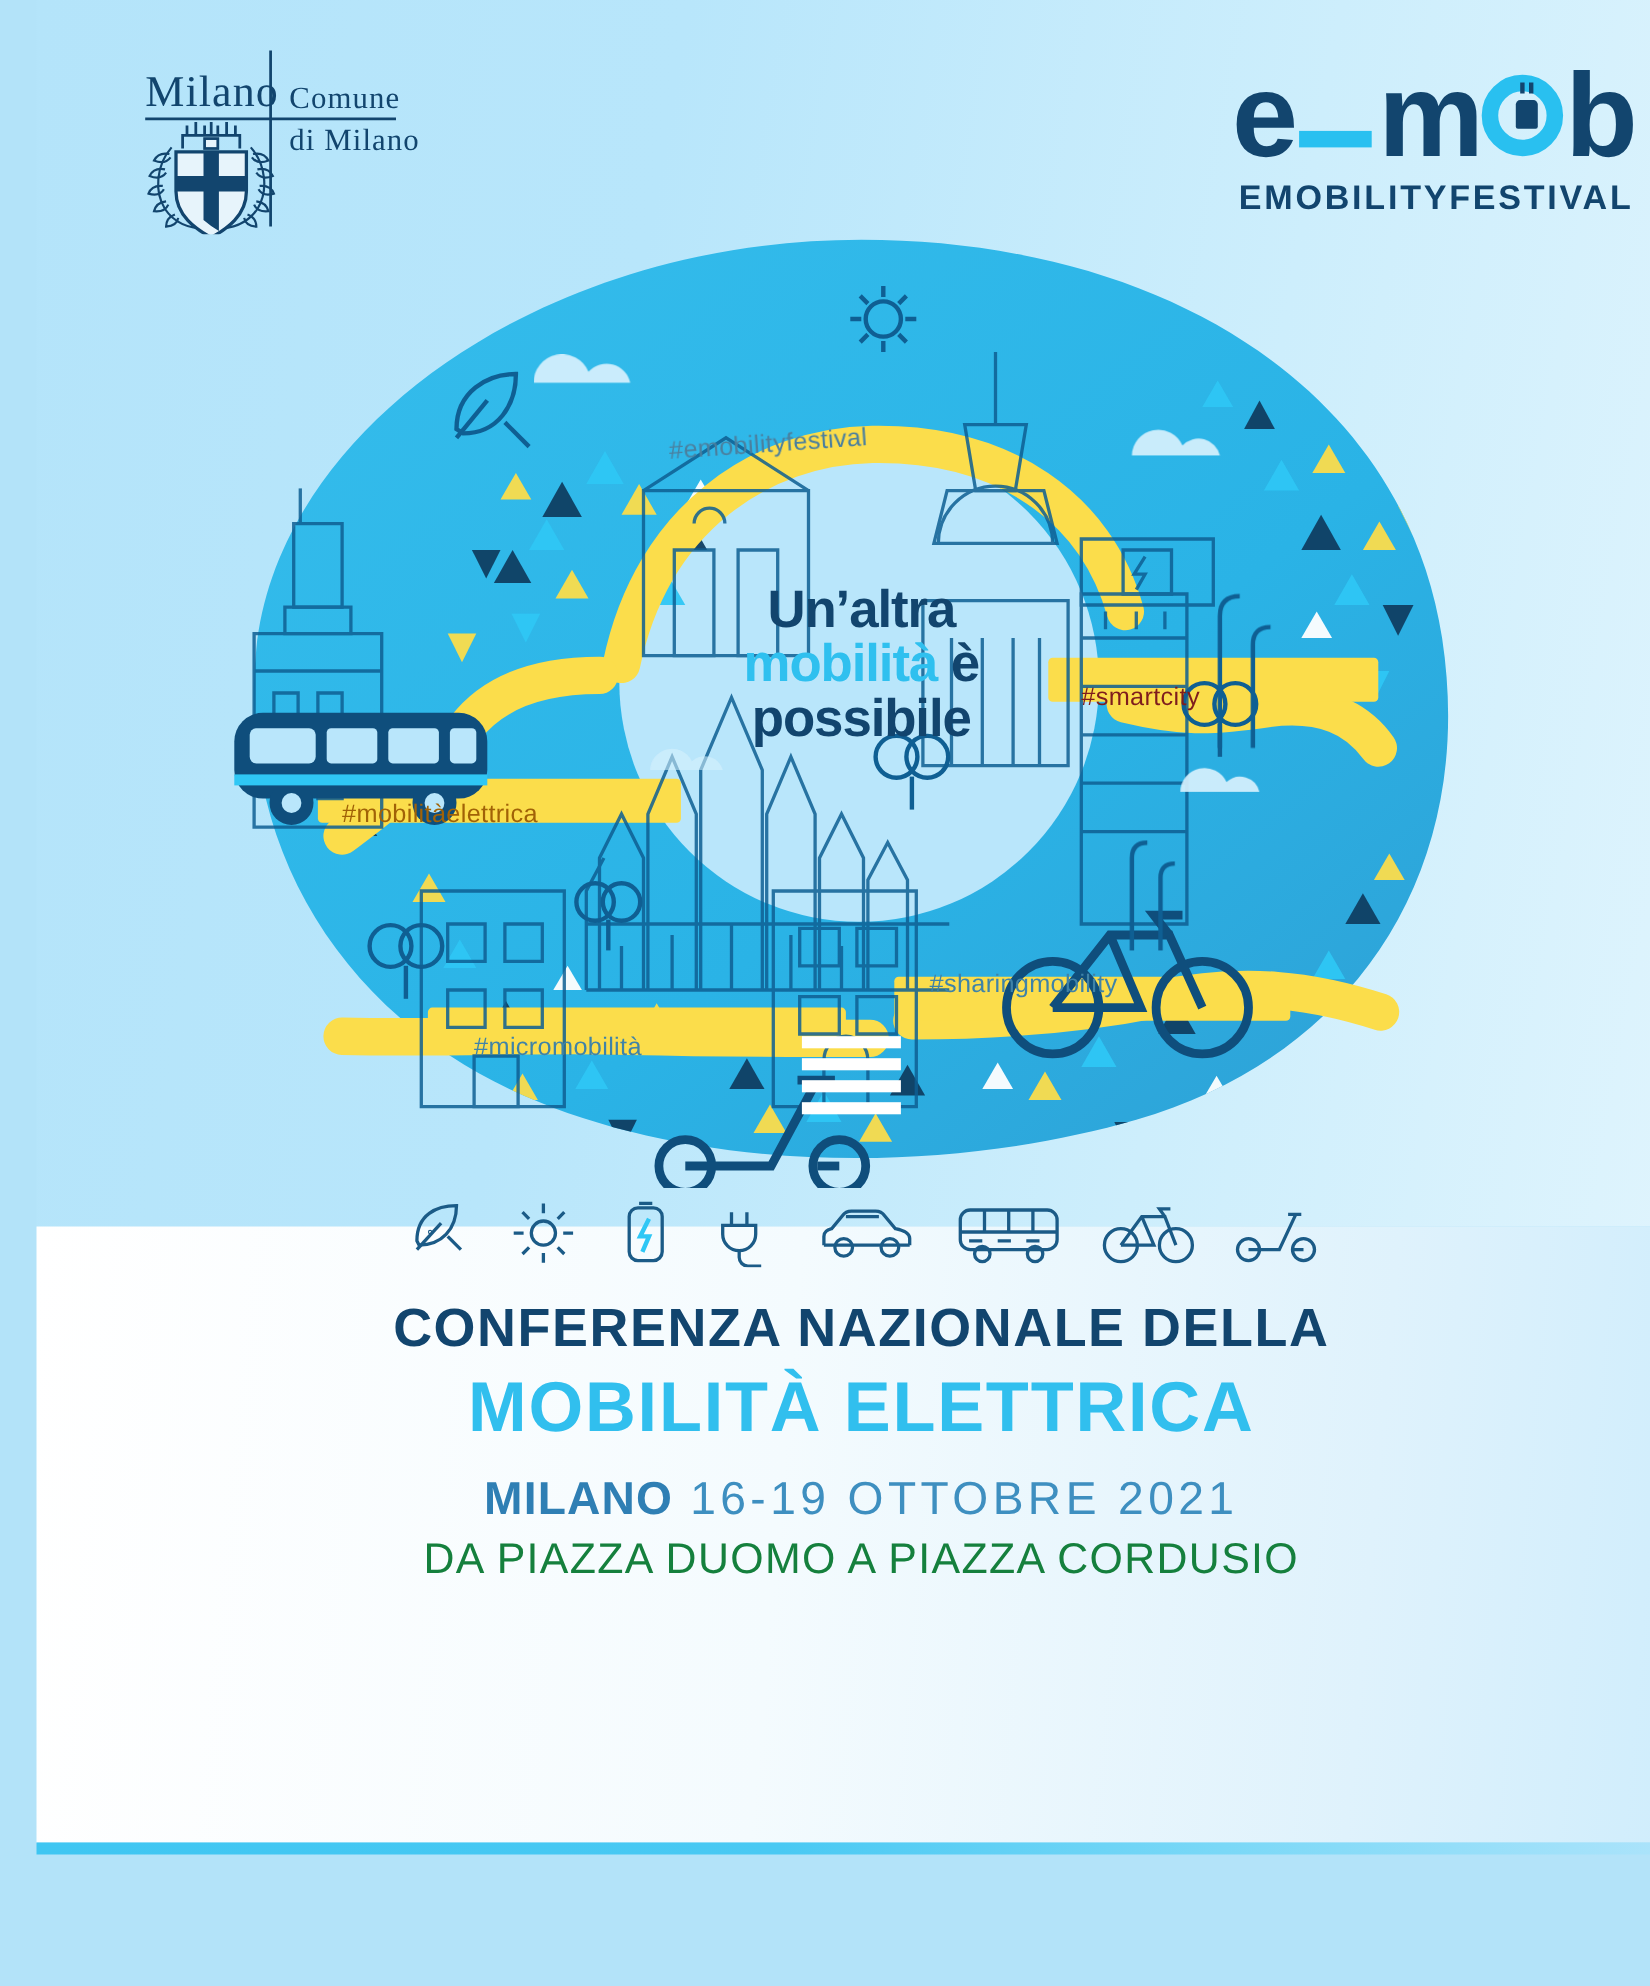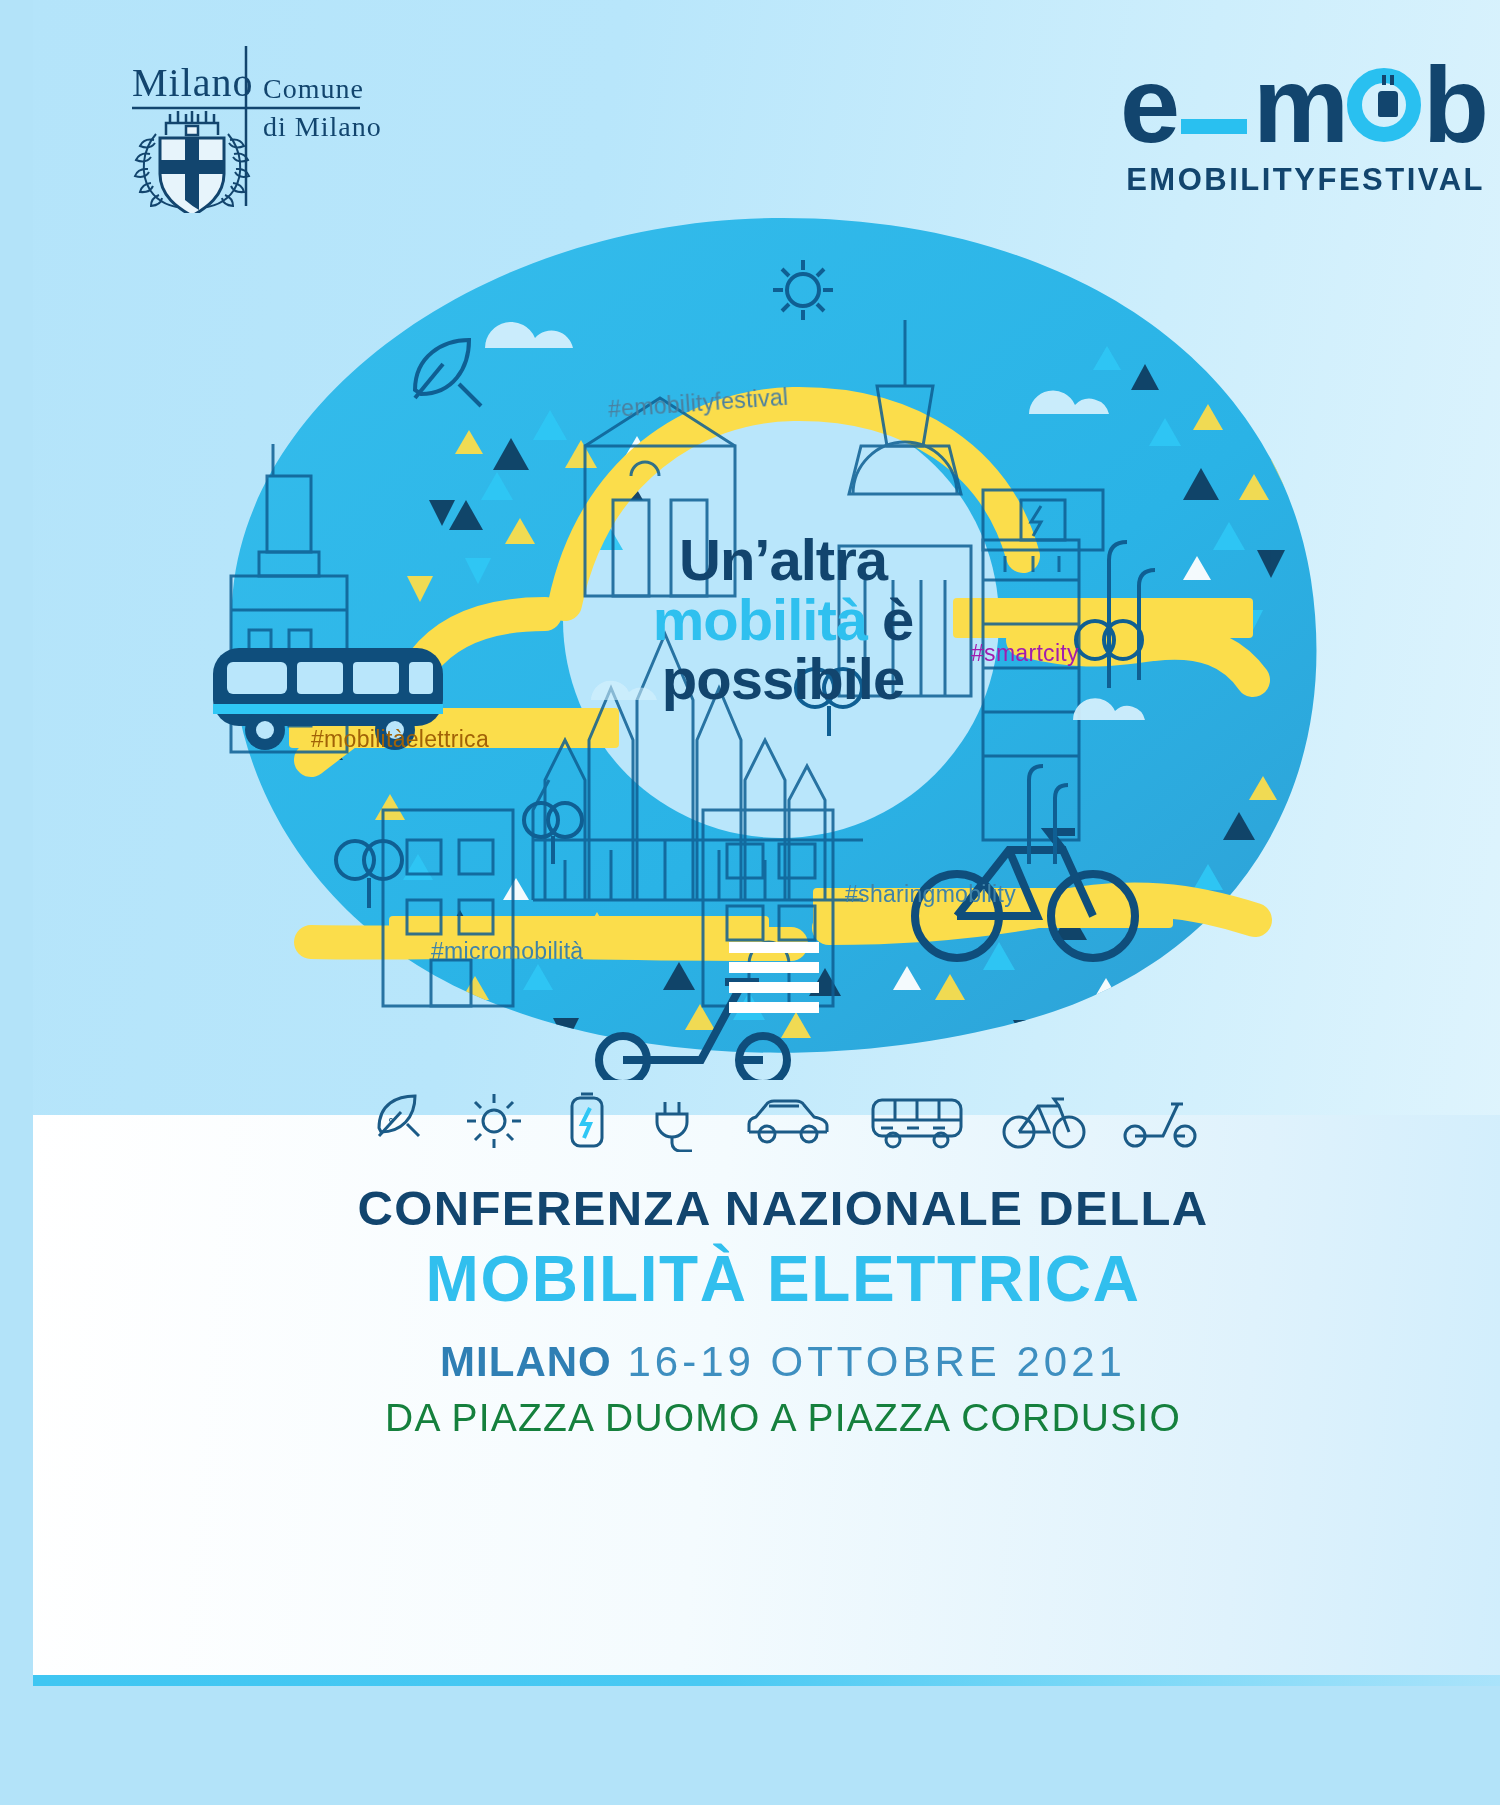--- a/index.html
+++ b/index.html
@@ -52,36 +52,36 @@
   }
 
   
   .illustration { position:absolute; left:160px; top:200px; width:1180px; height:880px; }
   .illustration svg { display:block; }
 
   
   .headline {
     position:absolute; left:520px; top:530px; width:460px;
     text-align:center; line-height:1.03; font-weight:700;
-    font-size:58px; letter-spacing:-1px;
+    font-size:48px; letter-spacing:-1px;
   }
   .headline .l1 { color:#12456e; display:block; }
   .headline .l2 { display:block; }
   .headline .l2 .hl { color:#2fc0ef; }
   .headline .l2 .e  { color:#12456e; }
   .headline .l3 { color:#12456e; display:block; }
 
   
   .tag {
     position:absolute; font-size:23px; color:#3d7fa3; font-weight:400;
     letter-spacing:0.3px; white-space:nowrap;
   }
   .tag-emobilityfestival { left:575px; top:390px; transform:rotate(-4deg); color:#4a7f9e; }
   .tag-mobilitaelettrica { left:278px; top:726px; color:#a16207;text-align:right; }
-  .tag-smartcity         { left:938px; top:640px; color:#a21caf; }
+  .tag-smartcity         { left:938px; top:620px; color:#7f1d1d;padding-left:12px; }
   .tag-sharingmobility   { left:812px; top:881px; color:#3f83a8; }
   .tag-micromobilita     { left:398px; top:938px; color:#3f83a8; }
 
   
   .icon-strip {
     position:absolute; left:0; top:1090px; width:1500px;
     display:flex; justify-content:center; align-items:center; gap:34px;
   }
   .icon-strip svg { display:block; }
 

